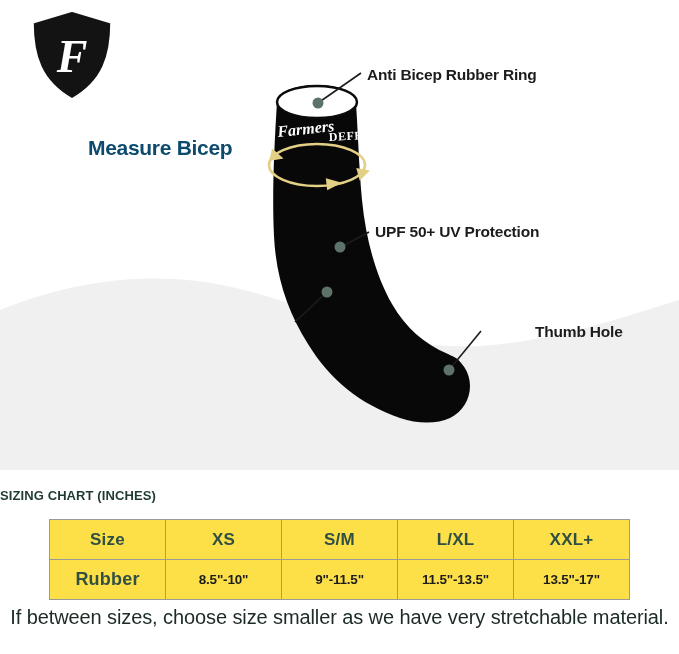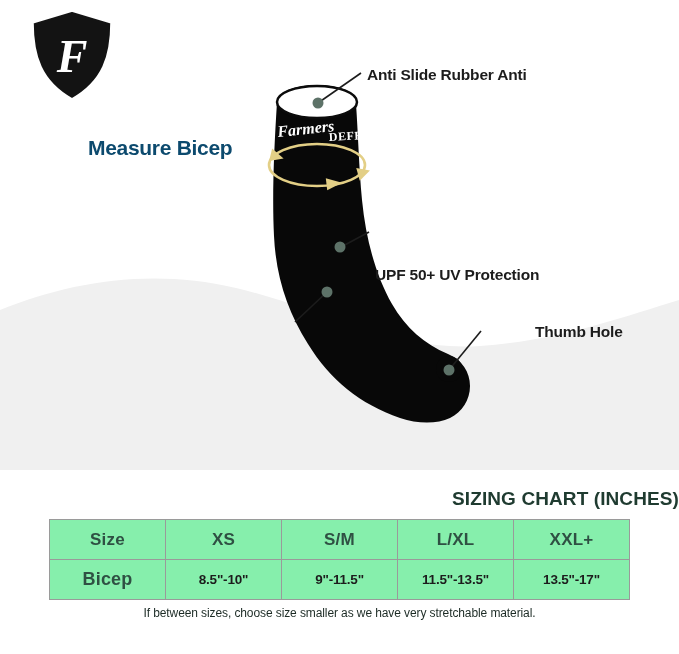--- a/index.html
+++ b/index.html
@@ -55,55 +55,55 @@
   .anno-measure {
     position: absolute;
     font-family: "Liberation Sans", sans-serif;
     font-weight: bold;
     font-size: 21px;
     letter-spacing: -0.3px;
     color: #0c4a6e;
     white-space: nowrap;
   }
   #anno-ring   { left: 367px; top: 66px; }
-  #anno-upf    { left: 375px; top: 223px; margin-top: 43px; }
+  #anno-upf    { left: 375px; top: 223px; }
   #anno-scratch{ left: 139px; top: 313px; }
   #anno-thumb  { left: 487px; top: 323px; margin-left: 48px; }
   #anno-bicep  { left: 88px; top: 136px; }
 
   
   .chart-title {
     position: absolute;
     left: 0;
     top: 488px;
     width: 679px;
-    text-align: right;
-    font-family: "Liberation Sans", sans-serif;
-    font-weight: bold;
-    font-size: 19px;
+    text-align: left;
+    font-family: "Liberation Sans", sans-serif;
+    font-weight: bold;
+    font-size: 13px;
     letter-spacing: 0.1px;
     color: #1f3b30;
   }
   .table-wrap {
     position: absolute;
     left: 49px;
     top: 519px;
     width: 581px;
   }
   table.sizing {
     border-collapse: collapse;
     width: 581px;
     table-layout: fixed;
   }
   table.sizing td {
     border: 1px solid #9a9a9a;
     height: 39px;
     text-align: center;
     vertical-align: middle;
-    background: #86efac;
+    background: #fde047;
     padding: 0;
   }
   td.hdr {
     font-weight: bold;
     font-size: 17px;
     color: #2f5043;
     letter-spacing: 0.2px;
   }
   td.rowlabel {
     font-weight: bold;
@@ -118,21 +118,21 @@
     color: #1c1c1c;
     letter-spacing: -0.2px;
   }
   .footnote {
     position: absolute;
     left: 0;
     top: 606px;
     width: 679px;
     text-align: center;
     font-family: "Liberation Sans", sans-serif;
-    font-size: 12px;
+    font-size: 20px;
     color: #1c2b25;
     letter-spacing: -0.1px;
   }
 </style>
 </head>
 <body>
 
 <div id="page">
 
   <svg class="bg-wave" viewBox="0 0 679 470">
@@ -186,39 +186,39 @@
     </g>
 
     <g fill="#5d7268">
       <circle cx="318" cy="103" r="5.5"></circle>
       <circle cx="340" cy="247" r="5.5"></circle>
       <circle cx="327" cy="292" r="5.5"></circle>
       <circle cx="449" cy="370" r="5.5"></circle>
     </g>
   </svg>
 
-  <div class="anno" id="anno-ring">Anti Slide Rubber Anti</div>
+  <div class="anno" id="anno-ring">Anti Bicep Rubber Ring</div>
   <div class="anno" id="anno-upf">UPF 50+ UV Protection</div>
   <div class="anno" id="anno-thumb">Thumb Hole</div>
   <div class="anno-measure" id="anno-bicep">Measure Bicep</div>
 
   <div class="chart-title">SIZING CHART (INCHES)</div>
 
   <div class="table-wrap">
     <table class="sizing">
       <tbody>
           <tr>
         <td class="hdr">Size</td>
         <td class="hdr">XS</td>
         <td class="hdr">S/M</td>
         <td class="hdr">L/XL</td>
         <td class="hdr">XXL+</td>
       </tr>
       <tr>
-        <td class="rowlabel">Bicep</td>
+        <td class="rowlabel">Rubber</td>
         <td class="val">8.5"-10"</td>
         <td class="val">9"-11.5"</td>
         <td class="val">11.5"-13.5"</td>
         <td class="val">13.5"-17"</td>
       </tr>
     </tbody>
       </table>
   </div>
 
   <div class="footnote">If between sizes, choose size smaller as we have very stretchable material.</div>

